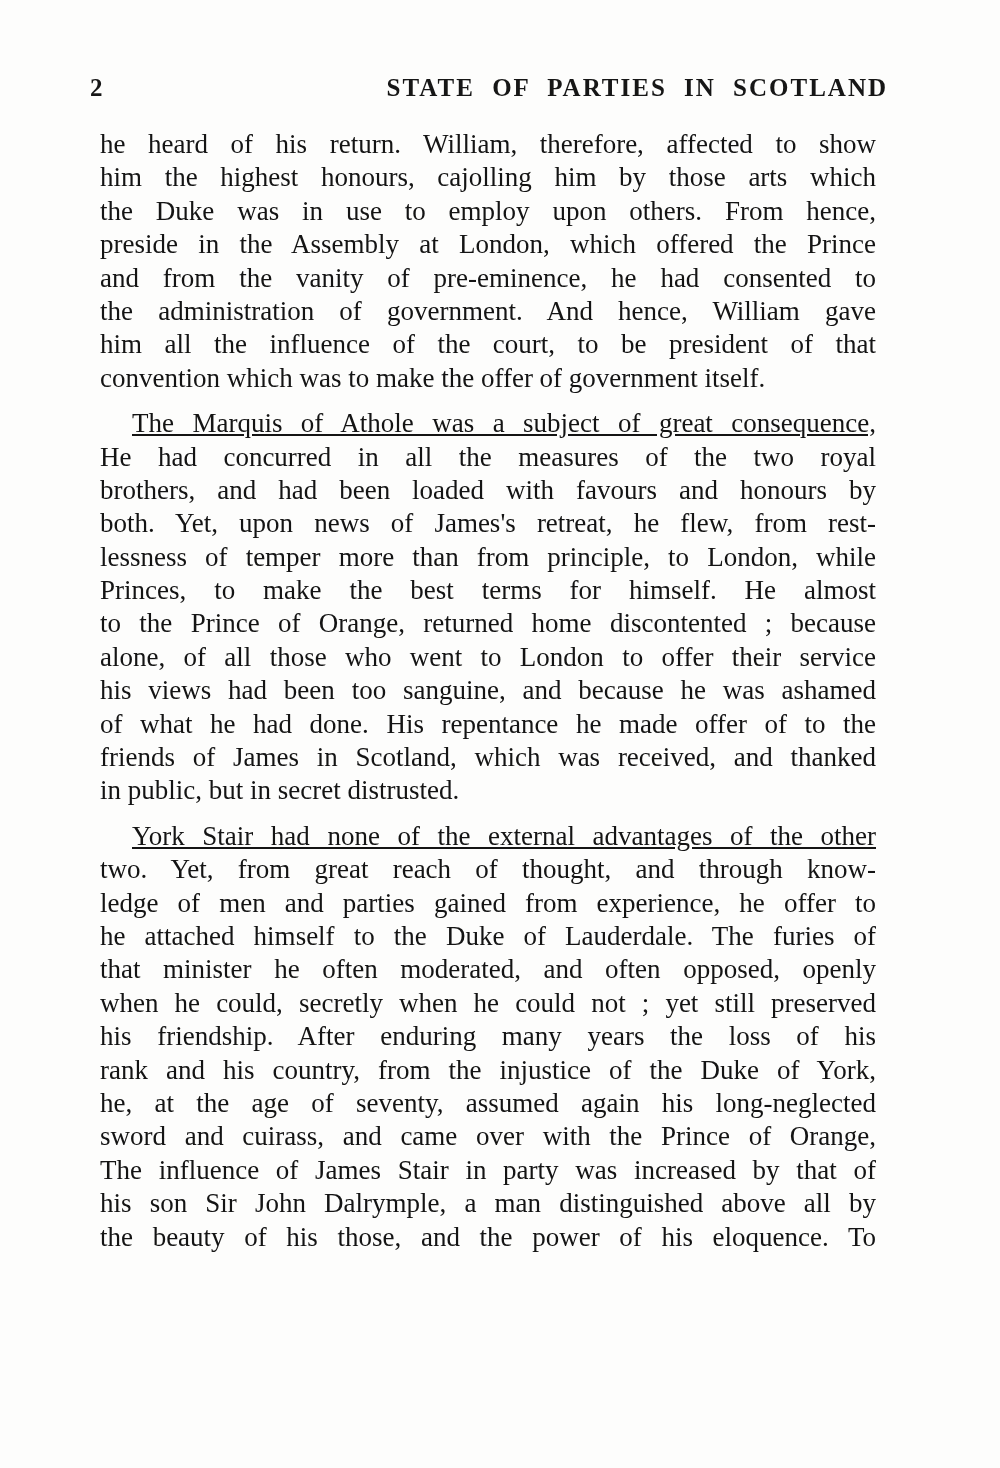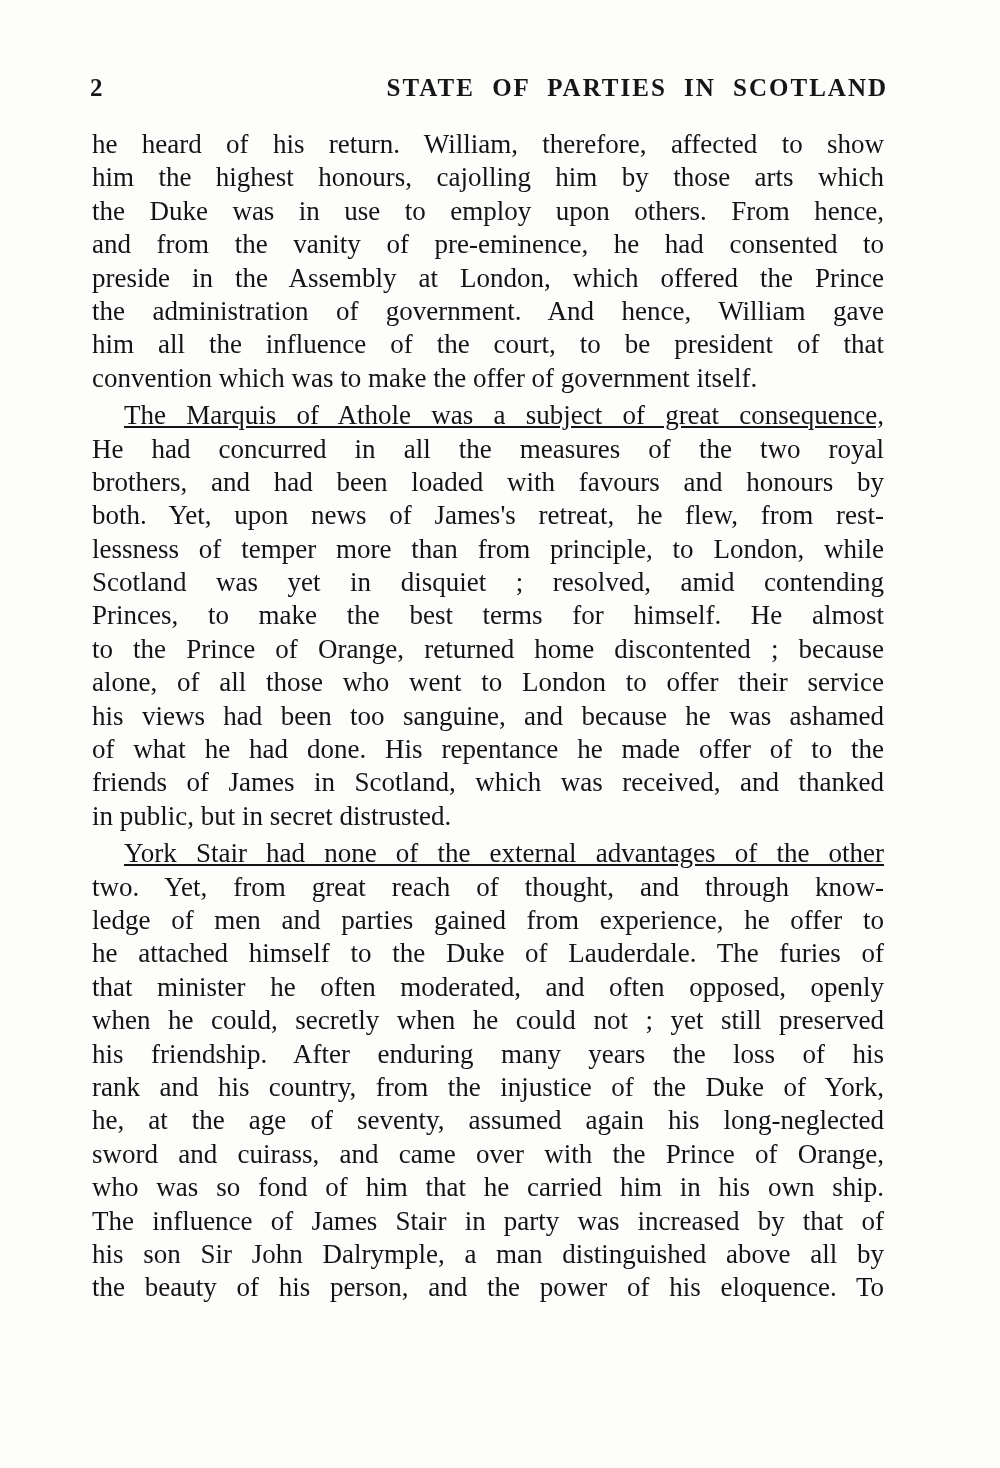--- a/index.html
+++ b/index.html
@@ -42,21 +42,21 @@
   .head-title {
     display: block;
     text-align: right;
     white-space: nowrap;
   }
   .body-text {
     margin-top: 20px;
     font-size: 27px;
     line-height: 33.4px;
   }
-  .paragraph { margin: 4px; }
+  .paragraph { margin: 12px; }
   .line {
     text-align: justify;
     text-align-last: justify;
     height: 33.4px;
     overflow: hidden;
   }
   .line.last-of-paragraph {
     text-align-last: left;
   }
   .line.first-of-paragraph {
@@ -71,52 +71,50 @@
   <div class="text-block">
     <header class="running-head">
       <span class="page-num">2</span>
       <span class="head-title">STATE OF PARTIES IN SCOTLAND</span>
     </header>
     <main class="body-text" id="body-text">
         <div class="paragraph">
           <div class="line">he heard of his return.  William, therefore, affected to show</div>
           <div class="line">him the highest honours, cajolling him by those arts which</div>
           <div class="line">the Duke was in use to employ upon others.  From hence,</div>
+          <div class="line">preside in the Assembly at London, which offered the Prince</div>
           <div class="line">and from the vanity of pre-eminence, he had consented to</div>
-          <div class="line">preside in the Assembly at London, which offered the Prince</div>
           <div class="line">the administration of government.  And hence, William gave</div>
           <div class="line">him all the influence of the court, to be president of that</div>
           <div class="line last-of-paragraph">convention which was to make the offer of government itself.</div>
         </div>
         <div class="paragraph">
           <div class="line first-of-paragraph">The Marquis of Athole was a subject of great consequence,</div>
           <div class="line">He had concurred in all the measures of the two royal</div>
           <div class="line">brothers, and had been loaded with favours and honours by</div>
           <div class="line">both.  Yet, upon news of James's retreat, he flew, from rest-</div>
           <div class="line">lessness of temper more than from principle, to London, while</div>
-          <div class="line">Scotland was yet in disquiet ; resolved, amid contending</div>
           <div class="line">Princes, to make the best terms for himself.  He almost</div>
           <div class="line">to the Prince of Orange, returned home discontented ; because</div>
           <div class="line">alone, of all those who went to London to offer their service</div>
           <div class="line">his views had been too sanguine, and because he was ashamed</div>
           <div class="line">of what he had done.  His repentance he made offer of to the</div>
           <div class="line">friends of James in Scotland, which was received, and thanked</div>
           <div class="line last-of-paragraph">in public, but in secret distrusted.</div>
         </div>
         <div class="paragraph">
           <div class="line first-of-paragraph">York Stair had none of the external advantages of the other</div>
           <div class="line">two.  Yet, from great reach of thought, and through know-</div>
           <div class="line">ledge of men and parties gained from experience, he offer to</div>
           <div class="line">he attached himself to the Duke of Lauderdale.  The furies of</div>
           <div class="line">that minister he often moderated, and often opposed, openly</div>
           <div class="line">when he could, secretly when he could not ; yet still preserved</div>
           <div class="line">his friendship.  After enduring many years the loss of his</div>
           <div class="line">rank and his country, from the injustice of the Duke of York,</div>
           <div class="line">he, at the age of seventy, assumed again his long-neglected</div>
           <div class="line">sword and cuirass, and came over with the Prince of Orange,</div>
-          <div class="line">who was so fond of him that he carried him in his own ship.</div>
           <div class="line">The influence of James Stair in party was increased by that of</div>
           <div class="line">his son Sir John Dalrymple, a man distinguished above all by</div>
-          <div class="line">the beauty of his person, and the power of his eloquence.  To</div>
+          <div class="line">the beauty of his those, and the power of his eloquence.  To</div>
         </div>
       </main>
   </div>
 </div>
 
 </body></html>

